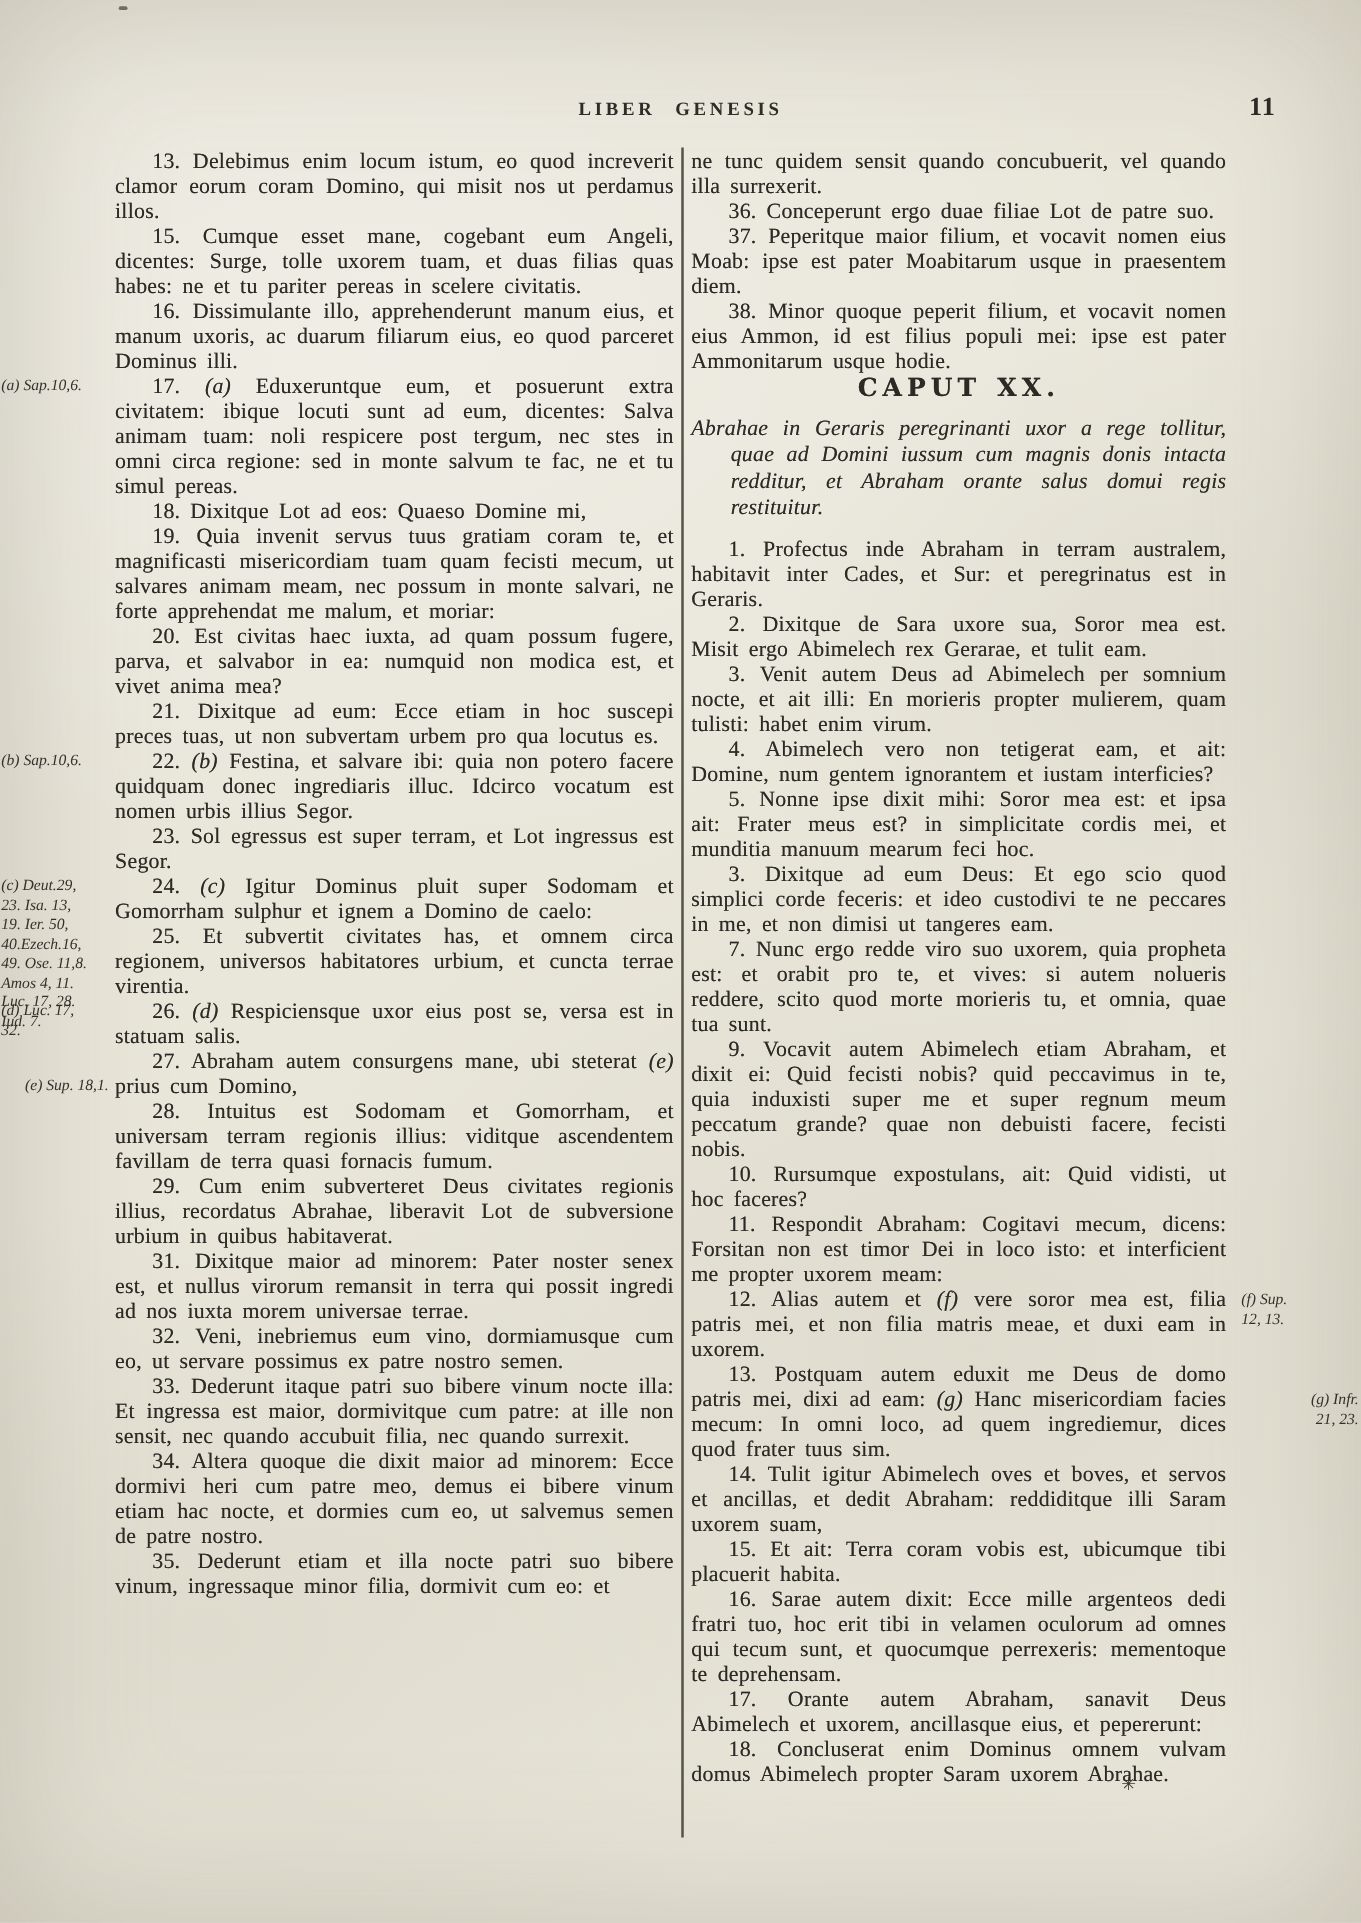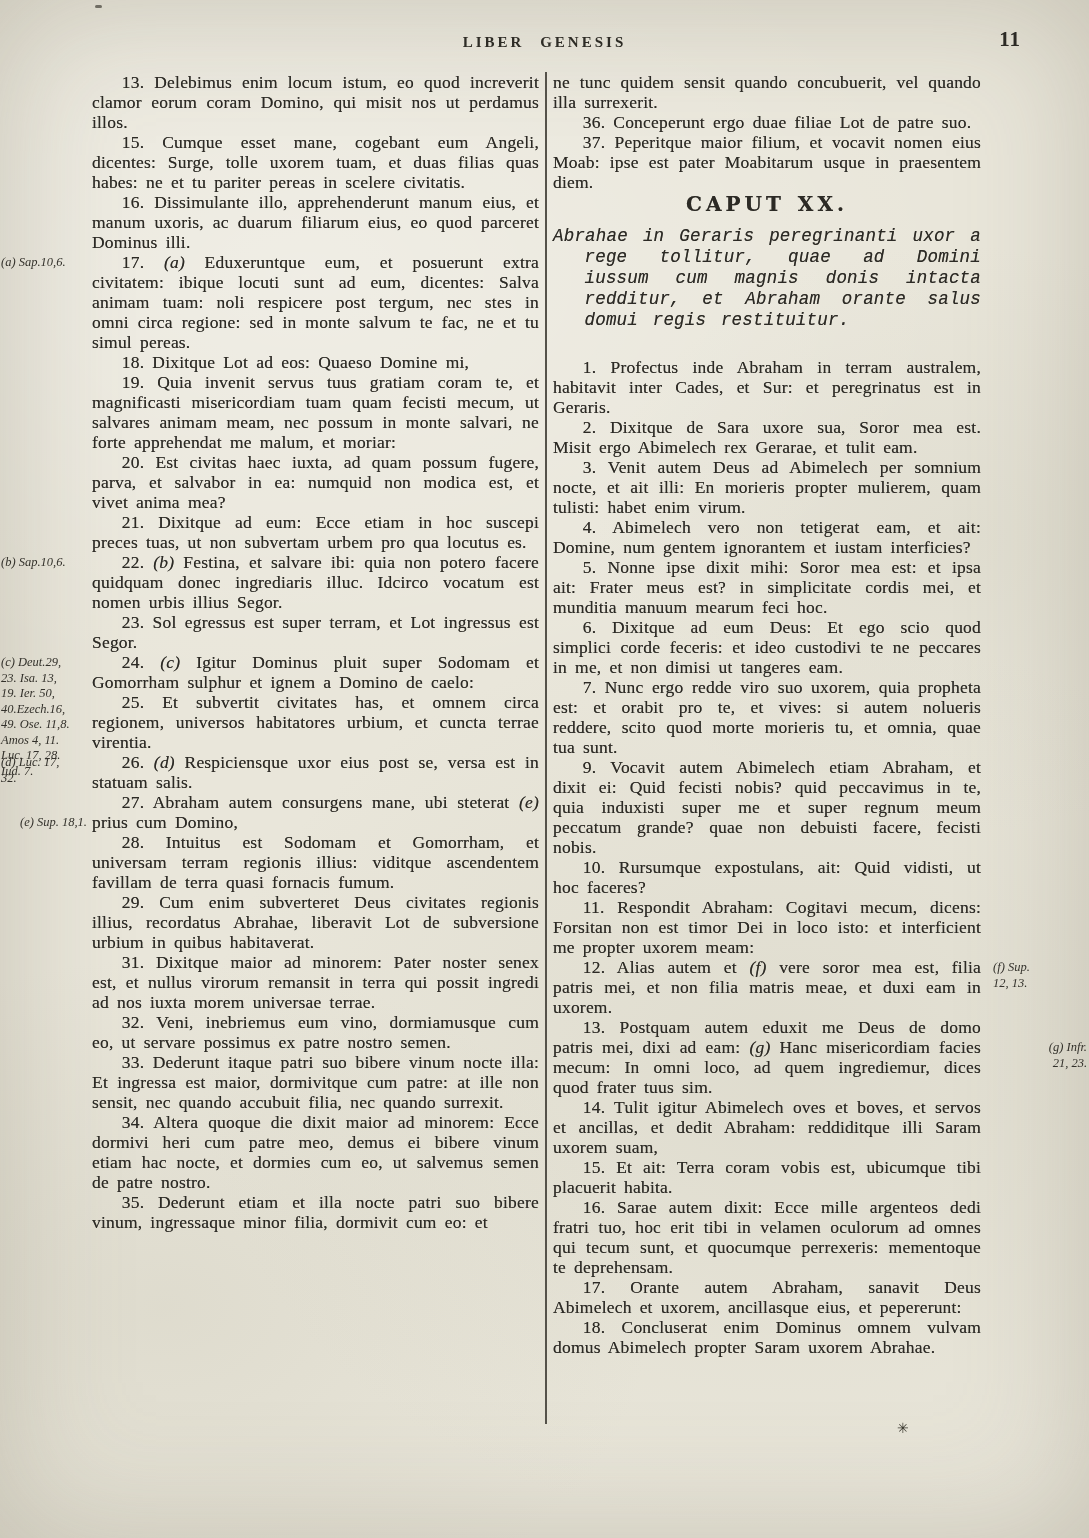--- a/index.html
+++ b/index.html
@@ -14,21 +14,21 @@
     width:1089px;height:1538px;
     color:#2c2a25;
     background:
       radial-gradient(1100px 700px at 28% 18%, rgba(255,255,255,.30), transparent 60%),
       radial-gradient(900px 700px at 72% 70%, rgba(196,194,176,.28), transparent 65%),
       radial-gradient(520px 420px at 88% 35%, rgba(205,203,187,.30), transparent 70%),
       radial-gradient(700px 500px at 15% 85%, rgba(198,195,178,.30), transparent 70%),
       #e9e6da;
     box-shadow:inset 0 0 130px rgba(118,112,92,.30);
     box-sizing:border-box;
-    padding-top:33px;
+    padding-top:79px;
   }
   
   .running-head{
     position:relative;
     margin:0 66px 13px 66px;
     height:26px;
     text-align:center;
   }
   .rh-title{
     display:inline-block;
@@ -63,26 +63,25 @@
   p.verse{position:relative;margin:0;text-indent:1.7em;}
   p.verse.cont{text-indent:0;}
   p.caput{
     position:relative;margin:2px 0 12px;
     text-align:center;text-indent:0;
     font-family:"DejaVu Serif","Liberation Serif",serif;
     font-weight:700;font-size:20px;letter-spacing:4px;
     word-spacing:2px;
   }
   p.summary{
-    position:relative;margin:0 0 26px;
+    position:relative;margin:0 0 13px;
     font-style:italic;
     line-height:21px;
     padding-left:1.8em;text-indent:-1.8em;
     word-spacing:4px;
-    font-family:Liberation Mono, monospace;
   }
   i.nm{font-style:italic;}
   
   .mnote{
     position:absolute;top:3px;
     font-style:italic;
     font-size:12.5px;line-height:15.5px;
     letter-spacing:0;word-spacing:0;
     white-space:pre-line;
     text-align:left;text-indent:0;
@@ -147,28 +146,29 @@
         <p class="verse">32. Veni, inebriemus eum vino, dormiamusque cum eo, ut servare possimus ex patre nostro semen.</p>
         <p class="verse">33. Dederunt itaque patri suo bibere vinum nocte illa: Et ingressa est maior, dormivitque cum patre: at ille non sensit, nec quando accubuit filia, nec quando surrexit.</p>
         <p class="verse">34. Altera quoque die dixit maior ad minorem: Ecce dormivi heri cum patre meo, demus ei bibere vinum etiam hac nocte, et dormies cum eo, ut salvemus semen de patre nostro.</p>
         <p class="verse">35. Dederunt etiam et illa nocte patri suo bibere vinum, ingressaque minor filia, dormivit cum eo: et</p>
       </div>
     <div class="divider"></div>
     <div class="col" id="col-right">
         <p class="verse cont">ne tunc quidem sensit quando concubuerit, vel quando illa surrexerit.</p>
         <p class="verse">36. Conceperunt ergo duae filiae Lot de patre suo.</p>
         <p class="verse">37. Peperitque maior filium, et vocavit nomen eius Moab: ipse est pater Moabitarum usque in praesentem diem.</p>
+        <p class="verse">38. Minor quoque peperit filium, et vocavit nomen eius Ammon, id est filius populi mei: ipse est pater Ammonitarum usque hodie.</p>
         <p class="caput">CAPUT XX.</p>
         <p class="summary">Abrahae in Geraris peregrinanti uxor a rege tollitur, quae ad Domini iussum cum magnis donis intacta redditur, et Abraham orante salus domui regis restituitur.</p>
         <p class="verse">1. Profectus inde Abraham in terram australem, habitavit inter Cades, et Sur: et peregrinatus est in Geraris.</p>
         <p class="verse">2. Dixitque de Sara uxore sua, Soror mea est. Misit ergo Abimelech rex Gerarae, et tulit eam.</p>
         <p class="verse">3. Venit autem Deus ad Abimelech per somnium nocte, et ait illi: En morieris propter mulierem, quam tulisti: habet enim virum.</p>
         <p class="verse">4. Abimelech vero non tetigerat eam, et ait: Domine, num gentem ignorantem et iustam interficies?</p>
         <p class="verse">5. Nonne ipse dixit mihi: Soror mea est: et ipsa ait: Frater meus est? in simplicitate cordis mei, et munditia manuum mearum feci hoc.</p>
-        <p class="verse">6. Dixitque ad eum Deus: Et ego scio quod simplici corde feceris: et ideo custodivi te ne peccares in me, et non dimisi ut tangeres eam.</p>
+        <p class="verse">3. Dixitque ad eum Deus: Et ego scio quod simplici corde feceris: et ideo custodivi te ne peccares in me, et non dimisi ut tangeres eam.</p>
         <p class="verse">7. Nunc ergo redde viro suo uxorem, quia propheta est: et orabit pro te, et vives: si autem nolueris reddere, scito quod morte morieris tu, et omnia, quae tua sunt.</p>
         <p class="verse">9. Vocavit autem Abimelech etiam Abraham, et dixit ei: Quid fecisti nobis? quid peccavimus in te, quia induxisti super me et super regnum meum peccatum grande? quae non debuisti facere, fecisti nobis.</p>
         <p class="verse">10. Rursumque expostulans, ait: Quid vidisti, ut hoc faceres?</p>
         <p class="verse">11. Respondit Abraham: Cogitavi mecum, dicens: Forsitan non est timor Dei in loco isto: et interficient me propter uxorem meam:</p>
         <p class="verse">12. Alias autem et <i class="nm">(f)</i> vere soror mea est, filia patris mei, et non filia matris meae, et duxi eam in uxorem.<span class="mnote right">(f) Sup.
 12, 13.</span></p>
         <p class="verse">13. Postquam autem eduxit me Deus de domo patris mei, dixi ad eam: <i class="nm">(g)</i> Hanc misericordiam facies mecum: In omni loco, ad quem ingrediemur, dices quod frater tuus sim.<span class="mnote right l1">(g) Infr.
 21, 23.</span></p>
         <p class="verse">14. Tulit igitur Abimelech oves et boves, et servos et ancillas, et dedit Abraham: reddiditque illi Saram uxorem suam,</p>
         <p class="verse">15. Et ait: Terra coram vobis est, ubicumque tibi placuerit habita.</p>

